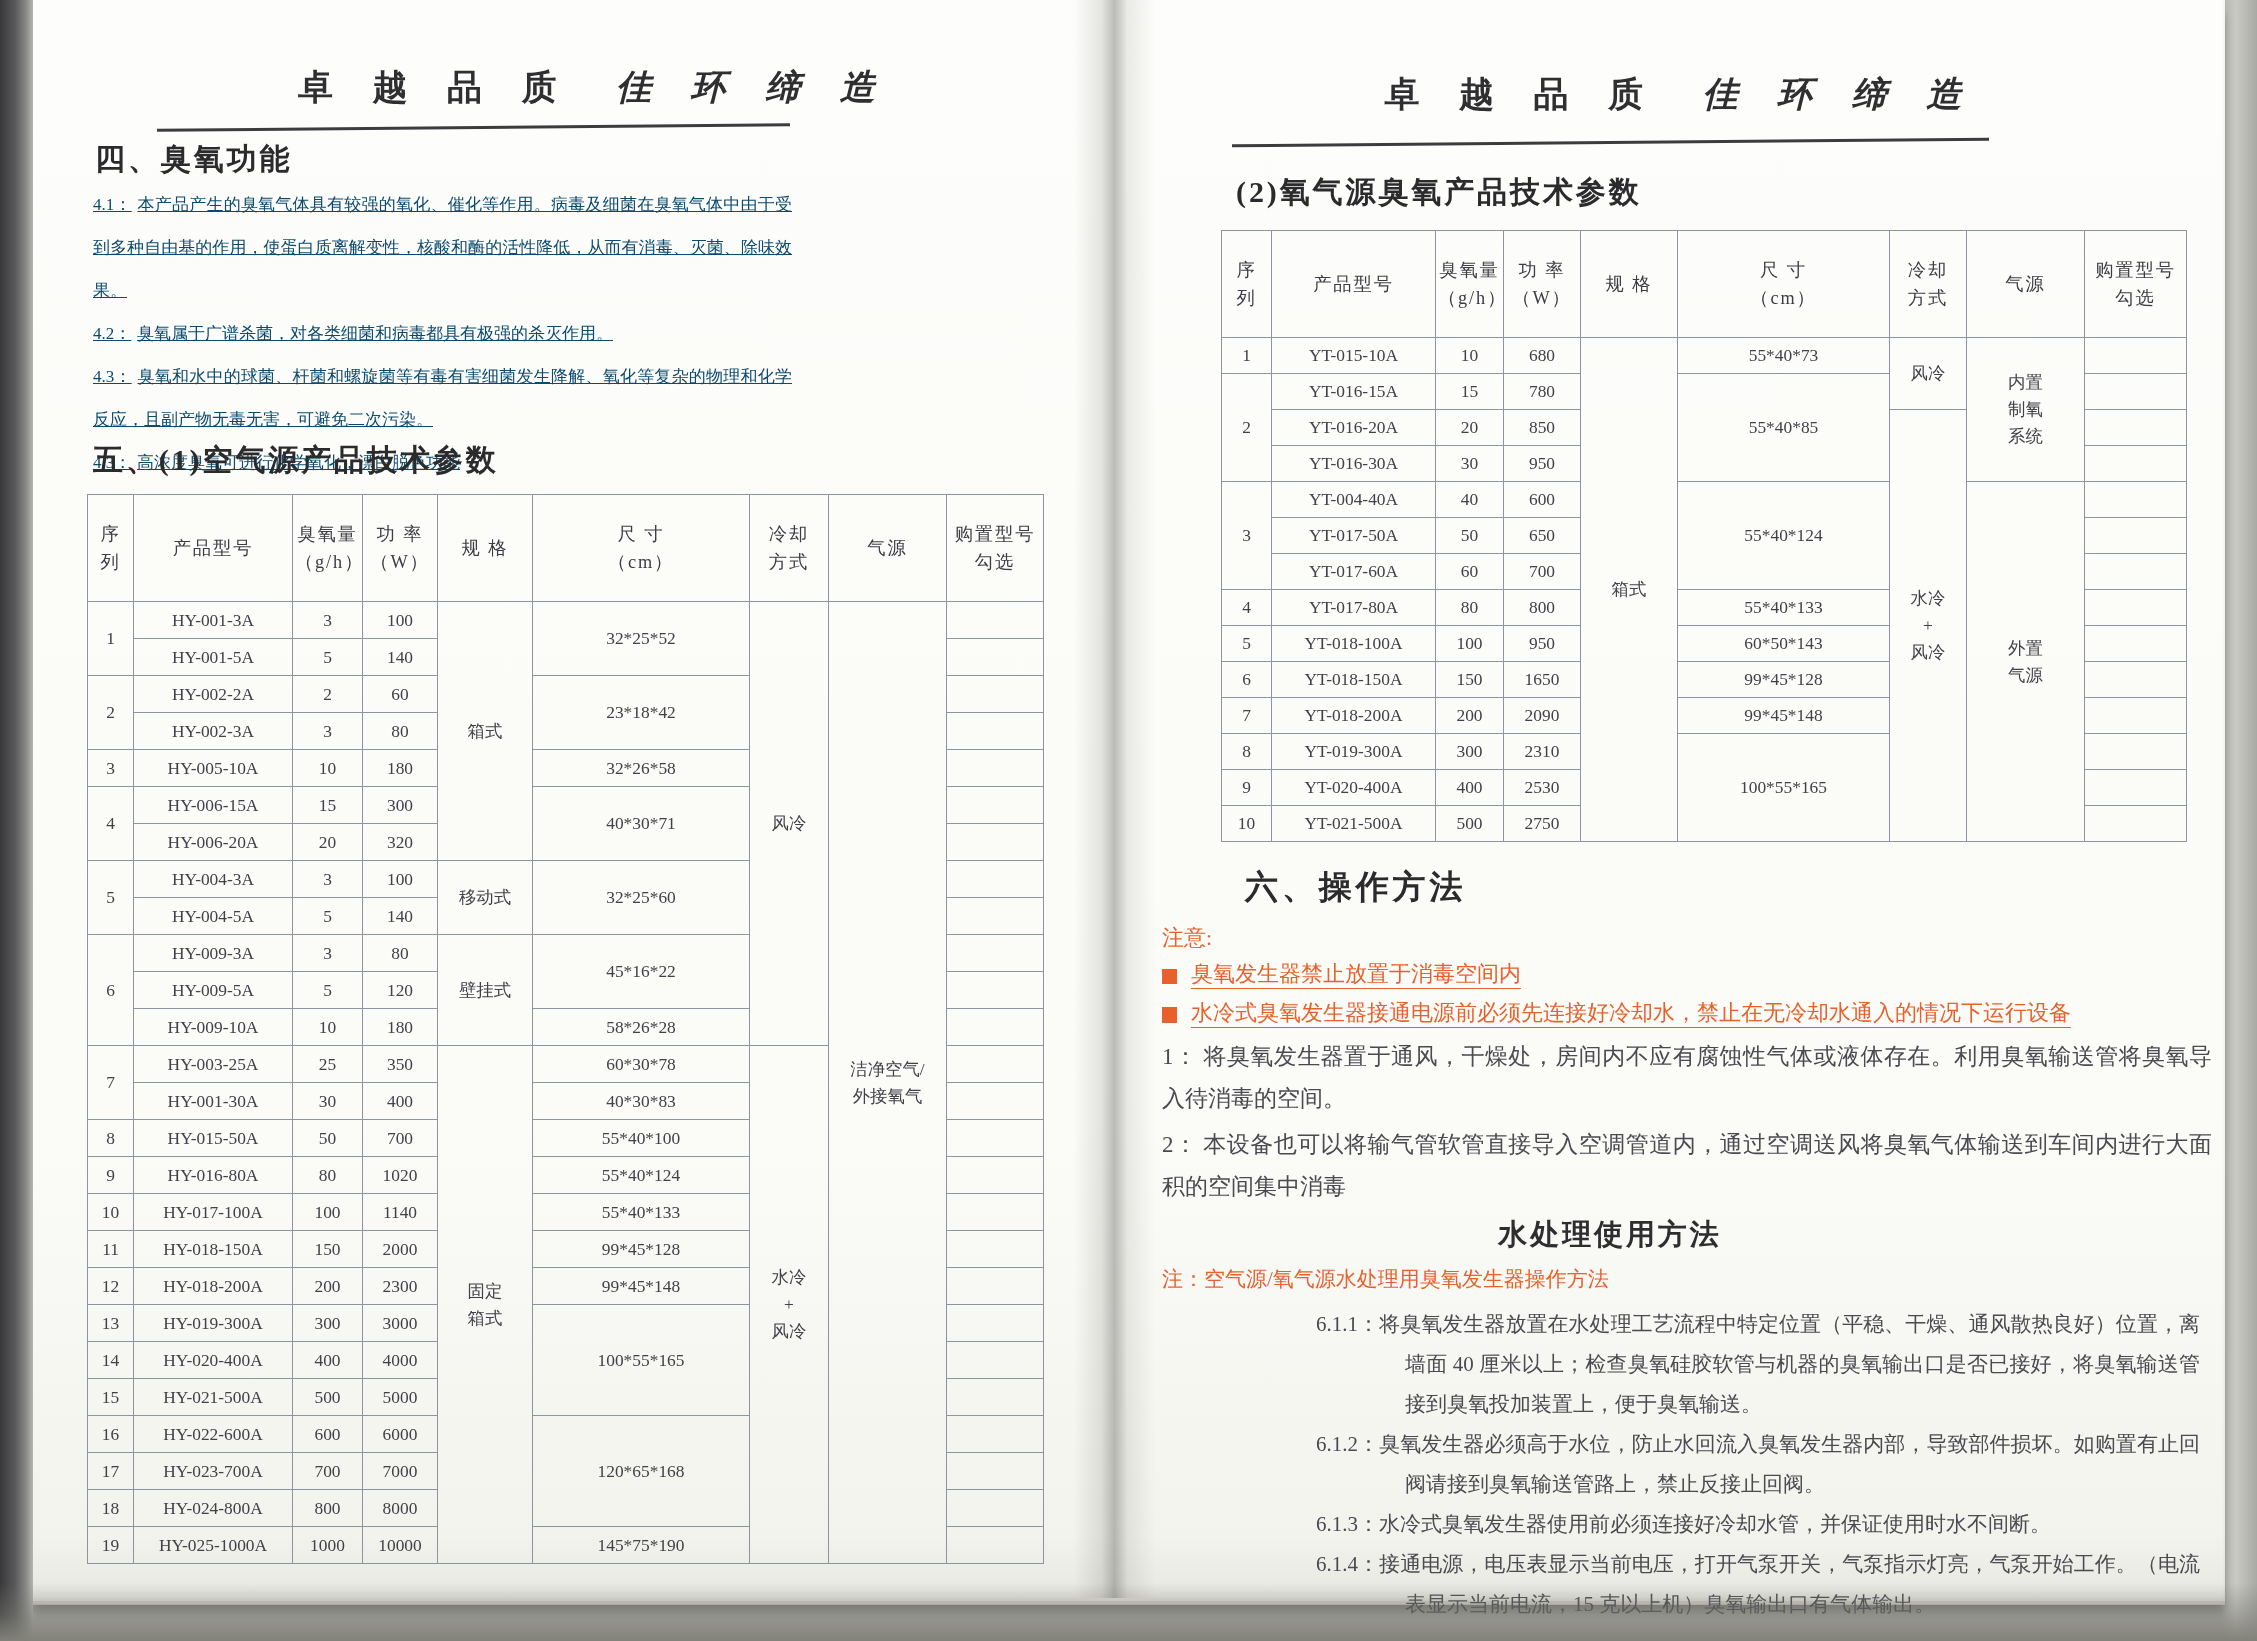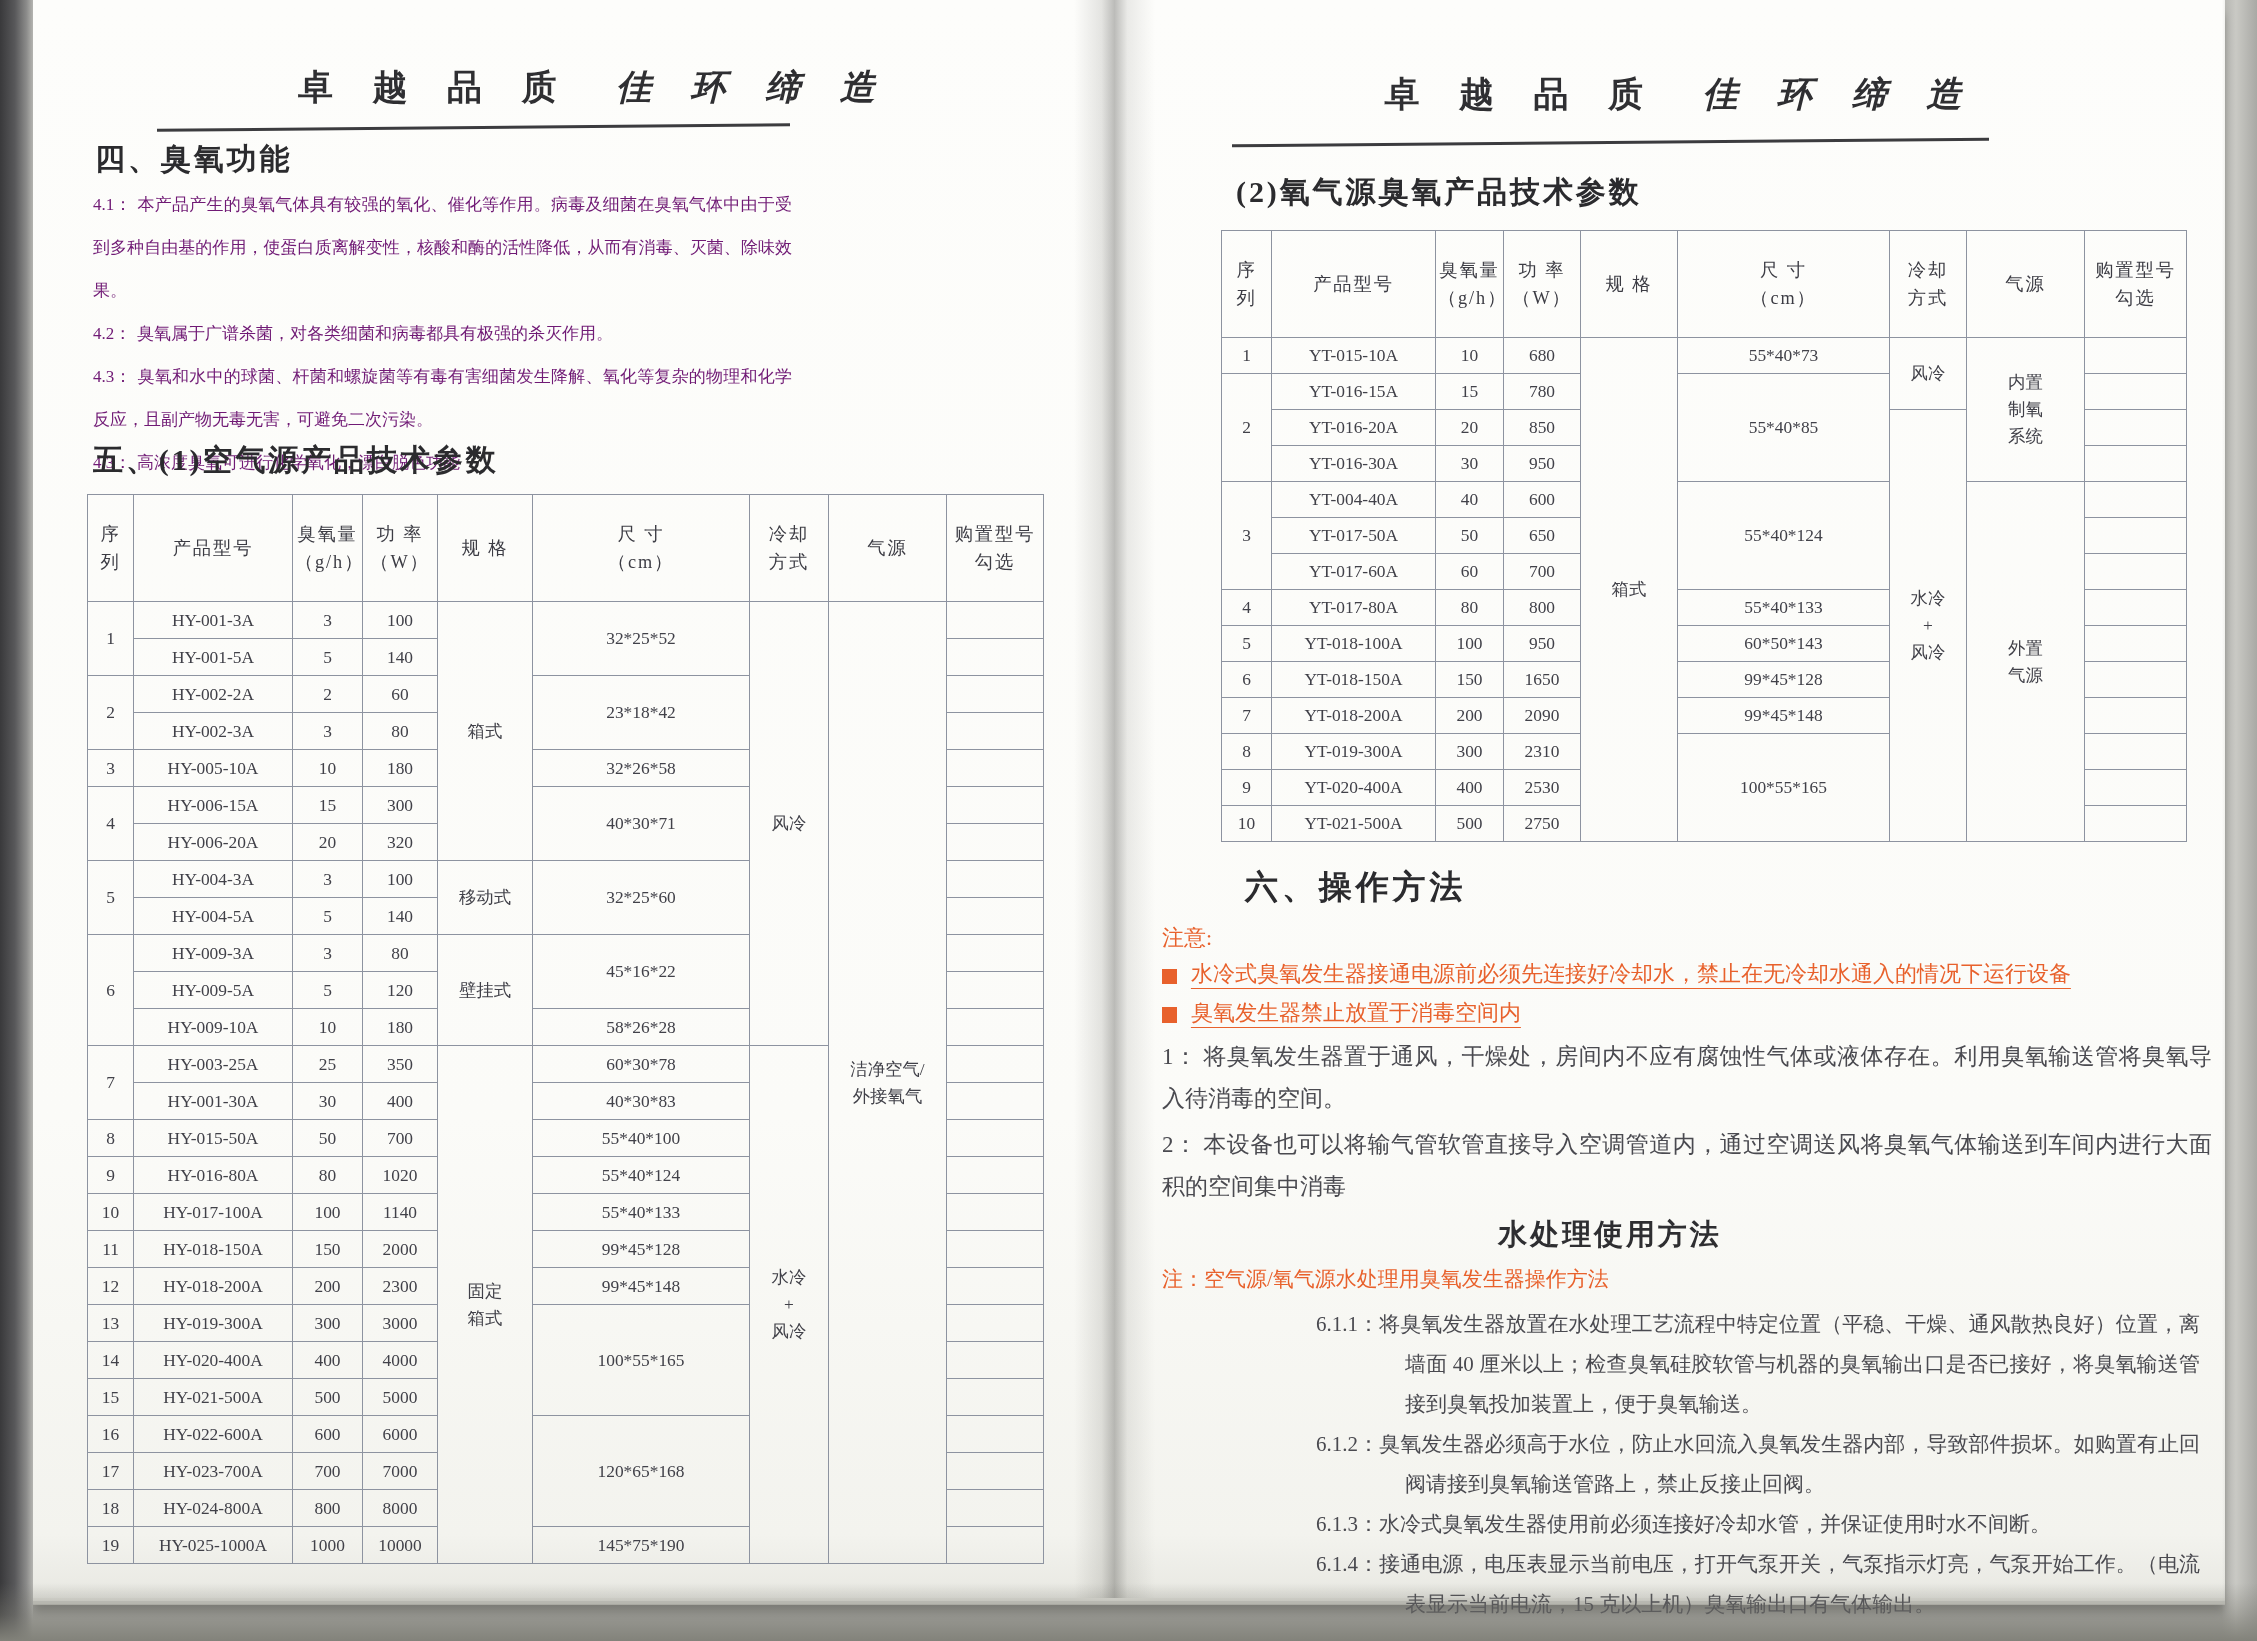--- a/index.html
+++ b/index.html
@@ -42,21 +42,21 @@
   .rule{position:absolute;height:2.9px;background:#3c3c3f;transform:rotate(-0.5deg);}
   .page.left  .rule{top:126px;left:124px;width:633px;}
   .page.right .rule{top:141px;left:93px;width:757px;}
 
   .sec-title{position:absolute;margin:0;font-size:30px;font-weight:700;color:#2b2b2e;letter-spacing:2.9px;white-space:nowrap;font-family:Liberation Serif, serif;}
   .t4{top:139px;left:62px;}
   .t5{top:440px;left:60px;}
   .t-oxy-title{top:172px;left:97px;}
 
   .paras{position:absolute;top:183px;left:60px;width:699px;}
-  .paras p{margin:0;font-size:17px;line-height:43px;color:#701a75;text-align:justify;}
+  .paras p{margin:0;font-size:17px;line-height:43px;color:#0c4a6e;text-align:justify;text-decoration:underline;}
   .plabel{margin-right:5.8px;}
 
   table.ptable{position:absolute;border-collapse:collapse;table-layout:fixed;background:transparent;}
   .ptable th,.ptable td{
     border:1px solid #8d93a0;text-align:center;vertical-align:middle;
     white-space:pre-line;font-weight:400;padding:0 1.9px;overflow:hidden;
     font-size:17.4px;color:#414149;line-height:1.55;
   }
   .ptable th{height:106px;font-size:18.3px;letter-spacing:1.9px;color:#3c3c44;}
   .t-air{top:494px;left:54px;width:956px;}
@@ -497,24 +497,24 @@
           <td></td>
         </tr>
       </tbody>
     </table>
 
   <div class="opblock">
     <h2 class="op-title">六、操作方法</h2>
     <div class="notice">注意:</div>
 
     <div class="warn">
-      <span class="sq"></span><span class="wtext">水冷式臭氧发生器接通电源前必须先连接好冷却水，禁止在无冷却水通入的情况下运行设备</span>
+      <span class="sq"></span><span class="wtext">臭氧发生器禁止放置于消毒空间内</span>
     </div>
     <div class="warn">
-      <span class="sq"></span><span class="wtext">臭氧发生器禁止放置于消毒空间内</span>
+      <span class="sq"></span><span class="wtext">水冷式臭氧发生器接通电源前必须先连接好冷却水，禁止在无冷却水通入的情况下运行设备</span>
     </div>
 
     <p class="rstep"><span class="plabel">1：</span><span>将臭氧发生器置于通风，干燥处，房间内不应有腐蚀性气体或液体存在。利用臭氧输送管将臭氧导入待消毒的空间。</span></p>
     <p class="rstep"><span class="plabel">2：</span><span>本设备也可以将输气管软管直接导入空调管道内，通过空调送风将臭氧气体输送到车间内进行大面积的空间集中消毒</span></p>
 
     <h3 class="water-title">水处理使用方法</h3>
     <p class="wnote">注：空气源/氧气源水处理用臭氧发生器操作方法</p>
 
     <div class="wsteps">
       <p><span>6.1.1：</span><span>将臭氧发生器放置在水处理工艺流程中特定位置（平稳、干燥、通风散热良好）位置，离墙面 40 厘米以上；检查臭氧硅胶软管与机器的臭氧输出口是否已接好，将臭氧输送管接到臭氧投加装置上，便于臭氧输送。</span></p>

